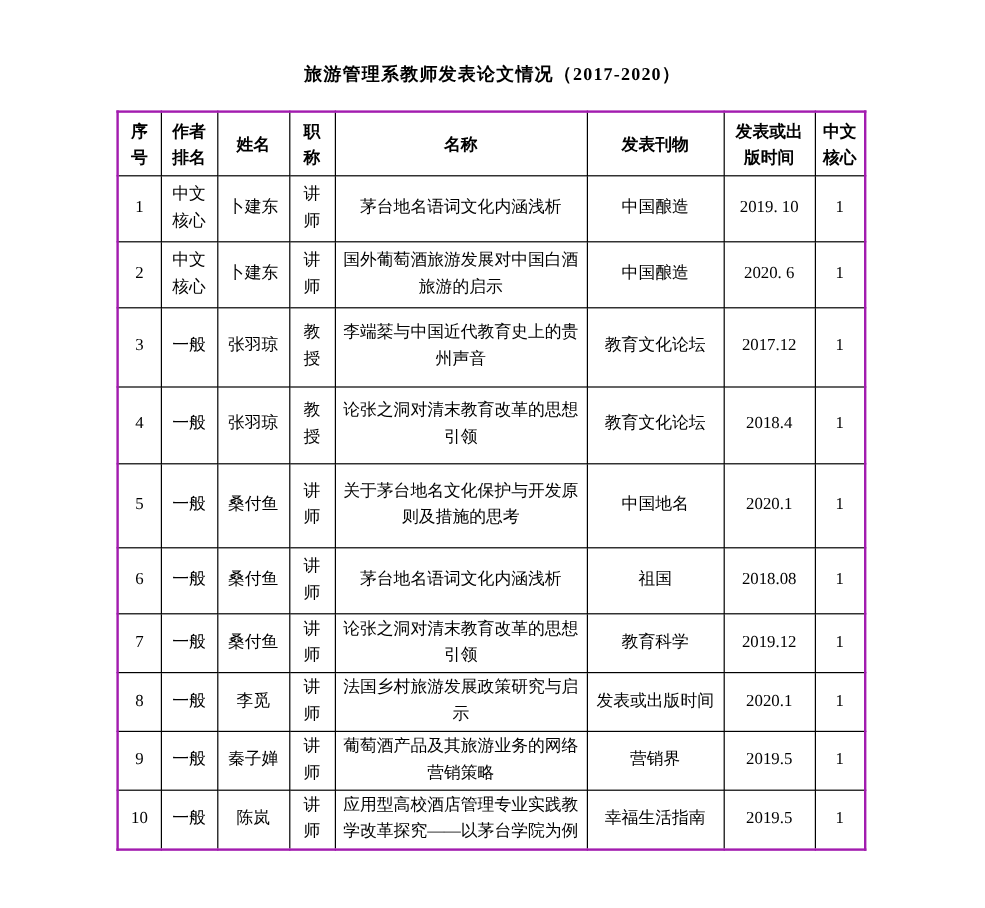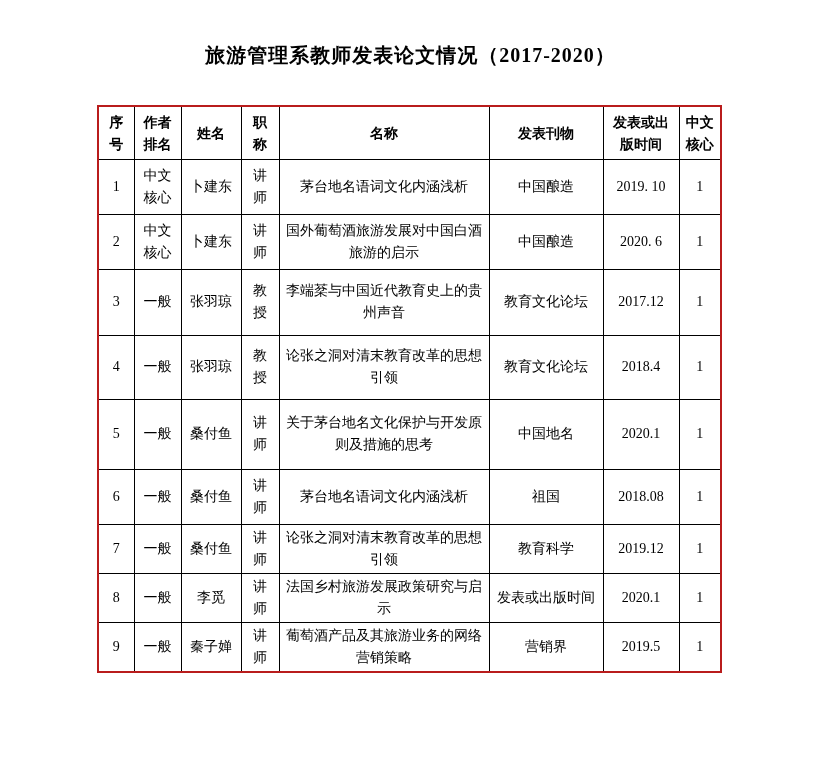--- a/index.html
+++ b/index.html
@@ -10,37 +10,37 @@
   .page {
     position: relative;
     width: 821px;
     height: 757px;
     background: #ffffff;
     overflow: hidden;
     font-family: "Liberation Serif", "DejaVu Serif", serif;
     color: #000000;
   }
   .doc-title {
-    margin: 4px;
+    margin: 15px;
     padding-top: 38px;
     text-align: center;
-    font-size: 20px;
+    font-size: 15px;
     font-weight: bold;
     letter-spacing: 1px;
     font-family: "Liberation Serif", "DejaVu Serif", serif;
     color: #000000;
   }
   table.papers {
     position: absolute;
     left: 97px;
-    top: 105px;
+    top: 92px;
     width: 623px;
     border-collapse: collapse;
     table-layout: fixed;
-    border: 2px solid #b91c1c;
+    border: 2px solid #a21caf;
   }
   table.papers th, table.papers td {
     border: 1px solid #000000;
     padding: 2px 6px;
     text-align: center;
     vertical-align: middle;
     font-size: 14px;
     line-height: 22px;
     word-break: break-all;
     overflow: hidden;
@@ -189,15 +189,25 @@
         <tr>
           <td>9</td>
           <td>一般</td>
           <td>秦子婵</td>
           <td>讲师</td>
           <td>葡萄酒产品及其旅游业务的网络营销策略</td>
           <td>营销界</td>
           <td>2019.5</td>
           <td>1</td>
         </tr>
+        <tr>
+          <td>10</td>
+          <td>一般</td>
+          <td>陈岚</td>
+          <td>讲师</td>
+          <td>应用型高校酒店管理专业实践教学改革探究——以茅台学院为例</td>
+          <td>幸福生活指南</td>
+          <td>2019.5</td>
+          <td>1</td>
+        </tr>
       </tbody>
   </table>
 </div>
 
 </body></html>

